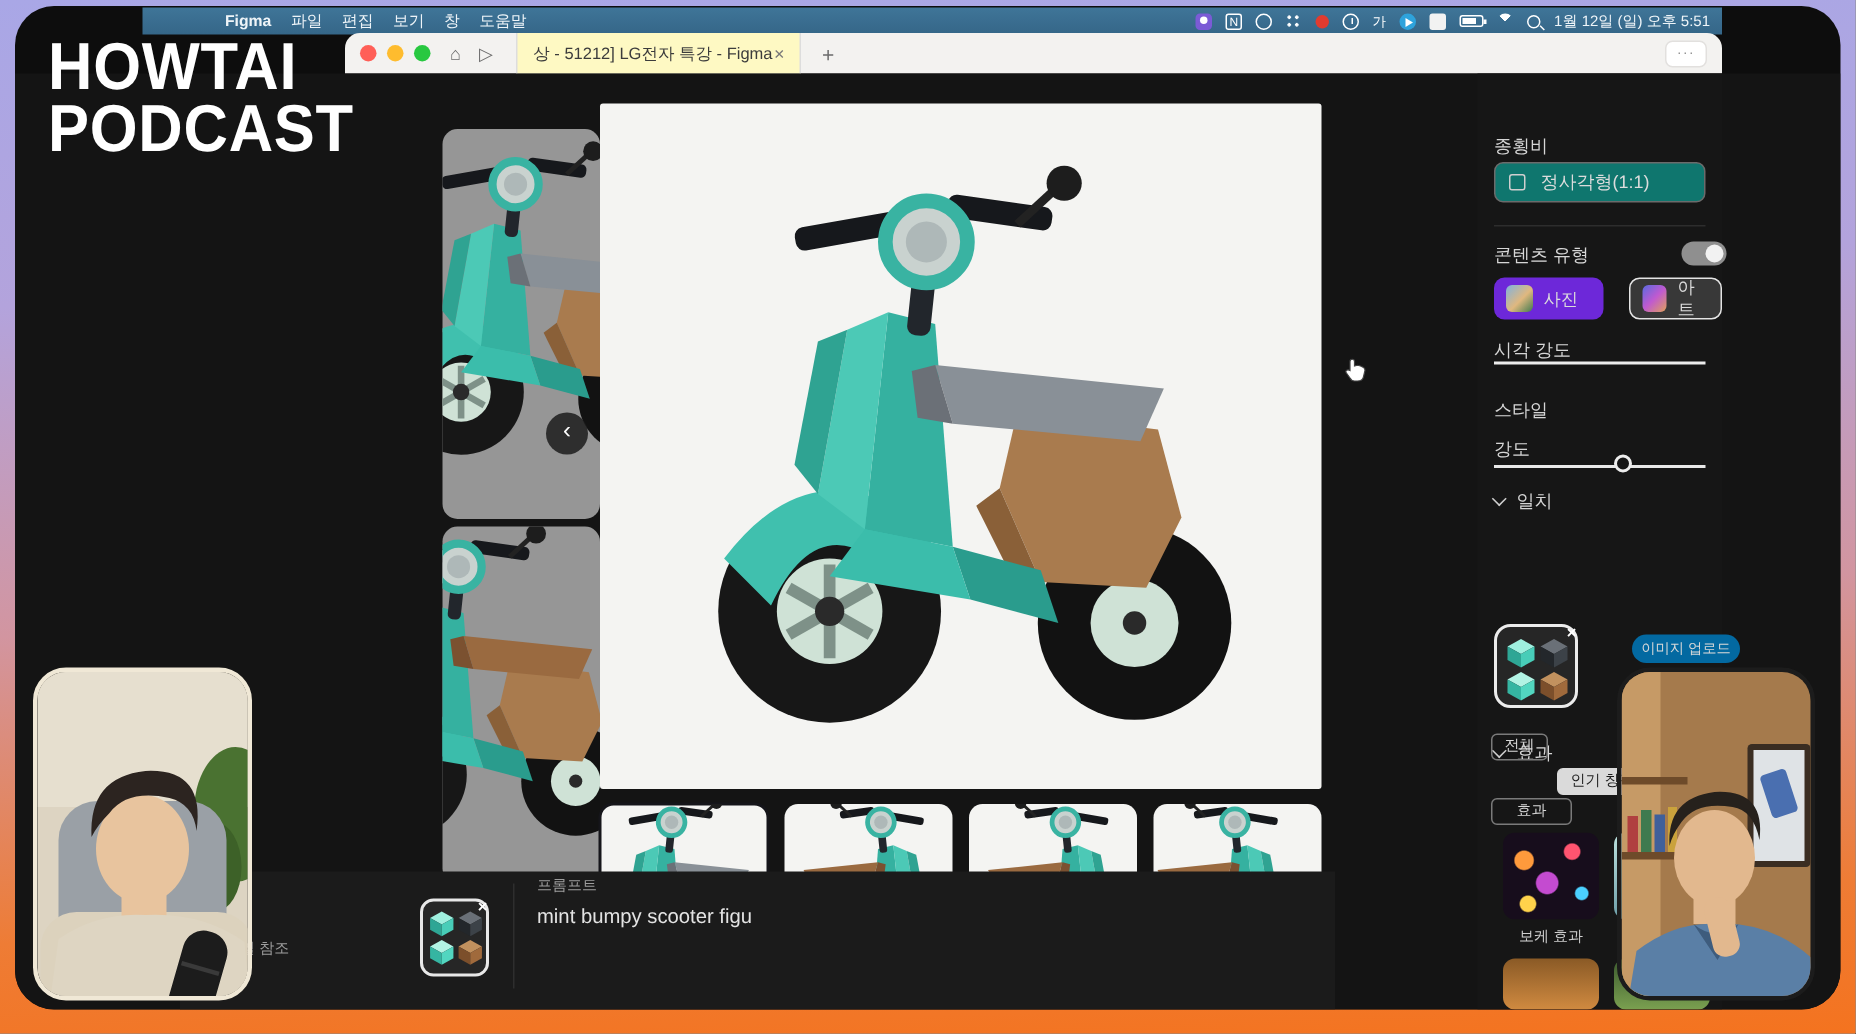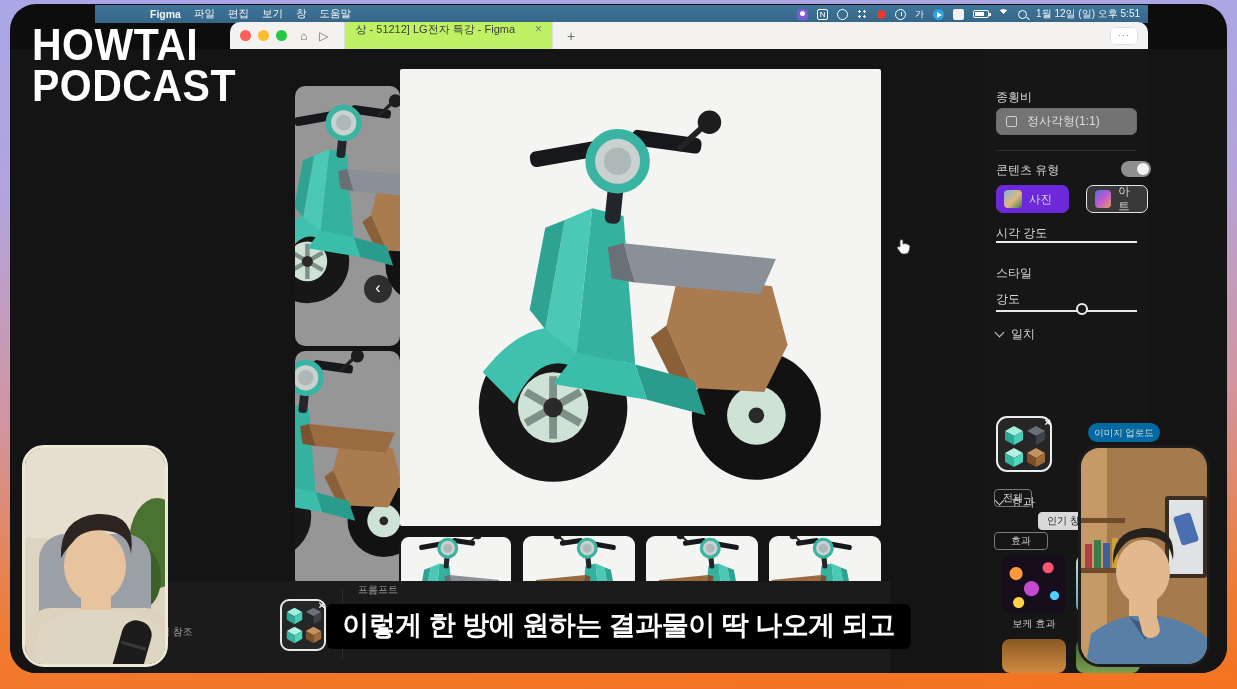--- a/index.html
+++ b/index.html
@@ -35,22 +35,22 @@
   .mi.search::after{ content:""; position:absolute; left:7px; top:7px; width:4px; height:1.4px; background:#fff; transform:rotate(45deg); }
   .mi.glyph { width:auto; height:auto; font-size:9px; color:#fff; }
   .mb-clock { font-size:10px; white-space:nowrap; }
 
   
   .tabbar { position:absolute; left:220px; top:18px; width:918px; height:27px;
     background:#f3f2f0; border-radius:10px 10px 0 0; display:flex; align-items:center; padding:0 10px; }
   .tl { width:11px; height:11px; border-radius:50%; margin-right:7px; }
   .tl.red{ background:#ff5f57; } .tl.yellow{ background:#febc2e; } .tl.green{ background:#28c840; }
   .tb-ico { color:#6d6d6d; font-size:12px; margin:0 6px; }
-  .tab { display:flex; align-items:flex-start; gap:20px; margin-left:10px; padding:0 10px; height:27px;
-    border-left:1px solid #ddd; border-right:1px solid #ddd; background:#bef264; }
+  .tab { display:flex; align-items:center; gap:1px; margin-left:10px; padding:0 10px; height:27px;
+    border-left:1px solid #ddd; border-right:1px solid #ddd; background:#fef9c3; }
   .tab-title { font-size:11px; color:#3c3c3c; white-space:nowrap; }
   .tab-close { color:#7a7a7a; font-size:12px; }
   .newtab { color:#6d6d6d; font-size:14px; margin-left:14px; }
   .morebox { margin-left:auto; width:28px; height:18px; background:#fff; border:1px solid #e2e0de;
     border-radius:5px; color:#8a8a8a; font-size:9px; letter-spacing:1px; text-align:center; line-height:15px; }
 
   
   .app { position:absolute; left:0; top:45px; width:1217px; height:624px; background:#141414; }
 
   .logo { position:absolute; left:22px; top:20px; color:#fff; font-weight:900;
@@ -85,21 +85,21 @@
   .pb-value { position:absolute; left:238px; top:22px; font-size:13.5px; color:#e3e3e3; }
 
   .subtitle { position:absolute; left:50%; top:556px; transform:translateX(-50%);
     background:#000; border-radius:6px; padding:3px 16px 6px; white-space:nowrap;
     color:#fff; font-size:27px; font-weight:800; letter-spacing:-0.5px; }
 
   
   .panel { position:absolute; left:975px; top:0; width:163px; height:624px; background:#161616; color:#dcdcdc; }
   .p-label { position:absolute; font-size:12px; color:#d6d6d6; }
   .dropdown { position:absolute; left:11px; top:59px; width:141px; height:27px; border:1px solid #6b6b6b;
-    border-radius:6px; background:#737373; display:flex; align-items:center; gap:10px; padding:0 9px; font-size:12px; }
+    border-radius:6px; background:#0f766e; display:flex; align-items:center; gap:10px; padding:0 9px; font-size:12px; }
   .sq-ico { width:11px; height:11px; border:1.6px solid #cfcfcf; border-radius:2px; }
   .sep { position:absolute; left:11px; width:141px; height:1px; background:#2d2d2d; }
   .toggle { position:absolute; left:136px; top:112px; width:30px; height:16px; background:#8f8f8f; border-radius:9px; }
   .toggle::after { content:""; position:absolute; right:2px; top:2px; width:12px; height:12px; background:#f2f2f2; border-radius:50%; }
   .ctype-btn { position:absolute; top:136px; height:28px; border-radius:7px; background:#6d28d9;
     display:flex; align-items:center; gap:7px; padding:0 8px; font-size:11.5px; }
   .ctype-btn .mini { width:18px; height:18px; border-radius:4px; }
   .ctype-btn.photo { left:11px; width:73px; }
   .ctype-btn.art { left:101px; width:62px; background:#383838; border:1.6px solid #e4e4e4; }
   .mini.photo-ico { background:linear-gradient(135deg,#7fb2e0 0%,#e0b87f 55%,#3f7a4f 100%); }
@@ -337,21 +337,20 @@
       <span class="fbtn" style="left:9px; top:483px; width:54px; text-align:center;">효과</span>
       <div class="effthumb eff1"></div>
       <div class="effthumb eff2"></div>
       <span class="eff-label" style="left:17px;">보케 효과</span>
       <span class="eff-label" style="left:91px;">겹쳐</span>
       <div class="effthumb eff3"></div>
       <div class="effthumb eff4"></div>
     </div>
   </div>
 
-  <div class="subtitle" style="top:600px;">이렇게 한 방에 원하는 결과물이 딱 나오게 되고</div>
 
   <div class="logo">
     <div>HOWTAI</div>
     <div>PODCAST</div>
   </div>
 
   <div class="cam left">
     <svg width="146" height="222" viewBox="0 0 146 222">
       <rect width="146" height="222" fill="#ddd4c2"></rect>
       <rect x="0" y="0" width="146" height="90" fill="#e6dfcf"></rect>

